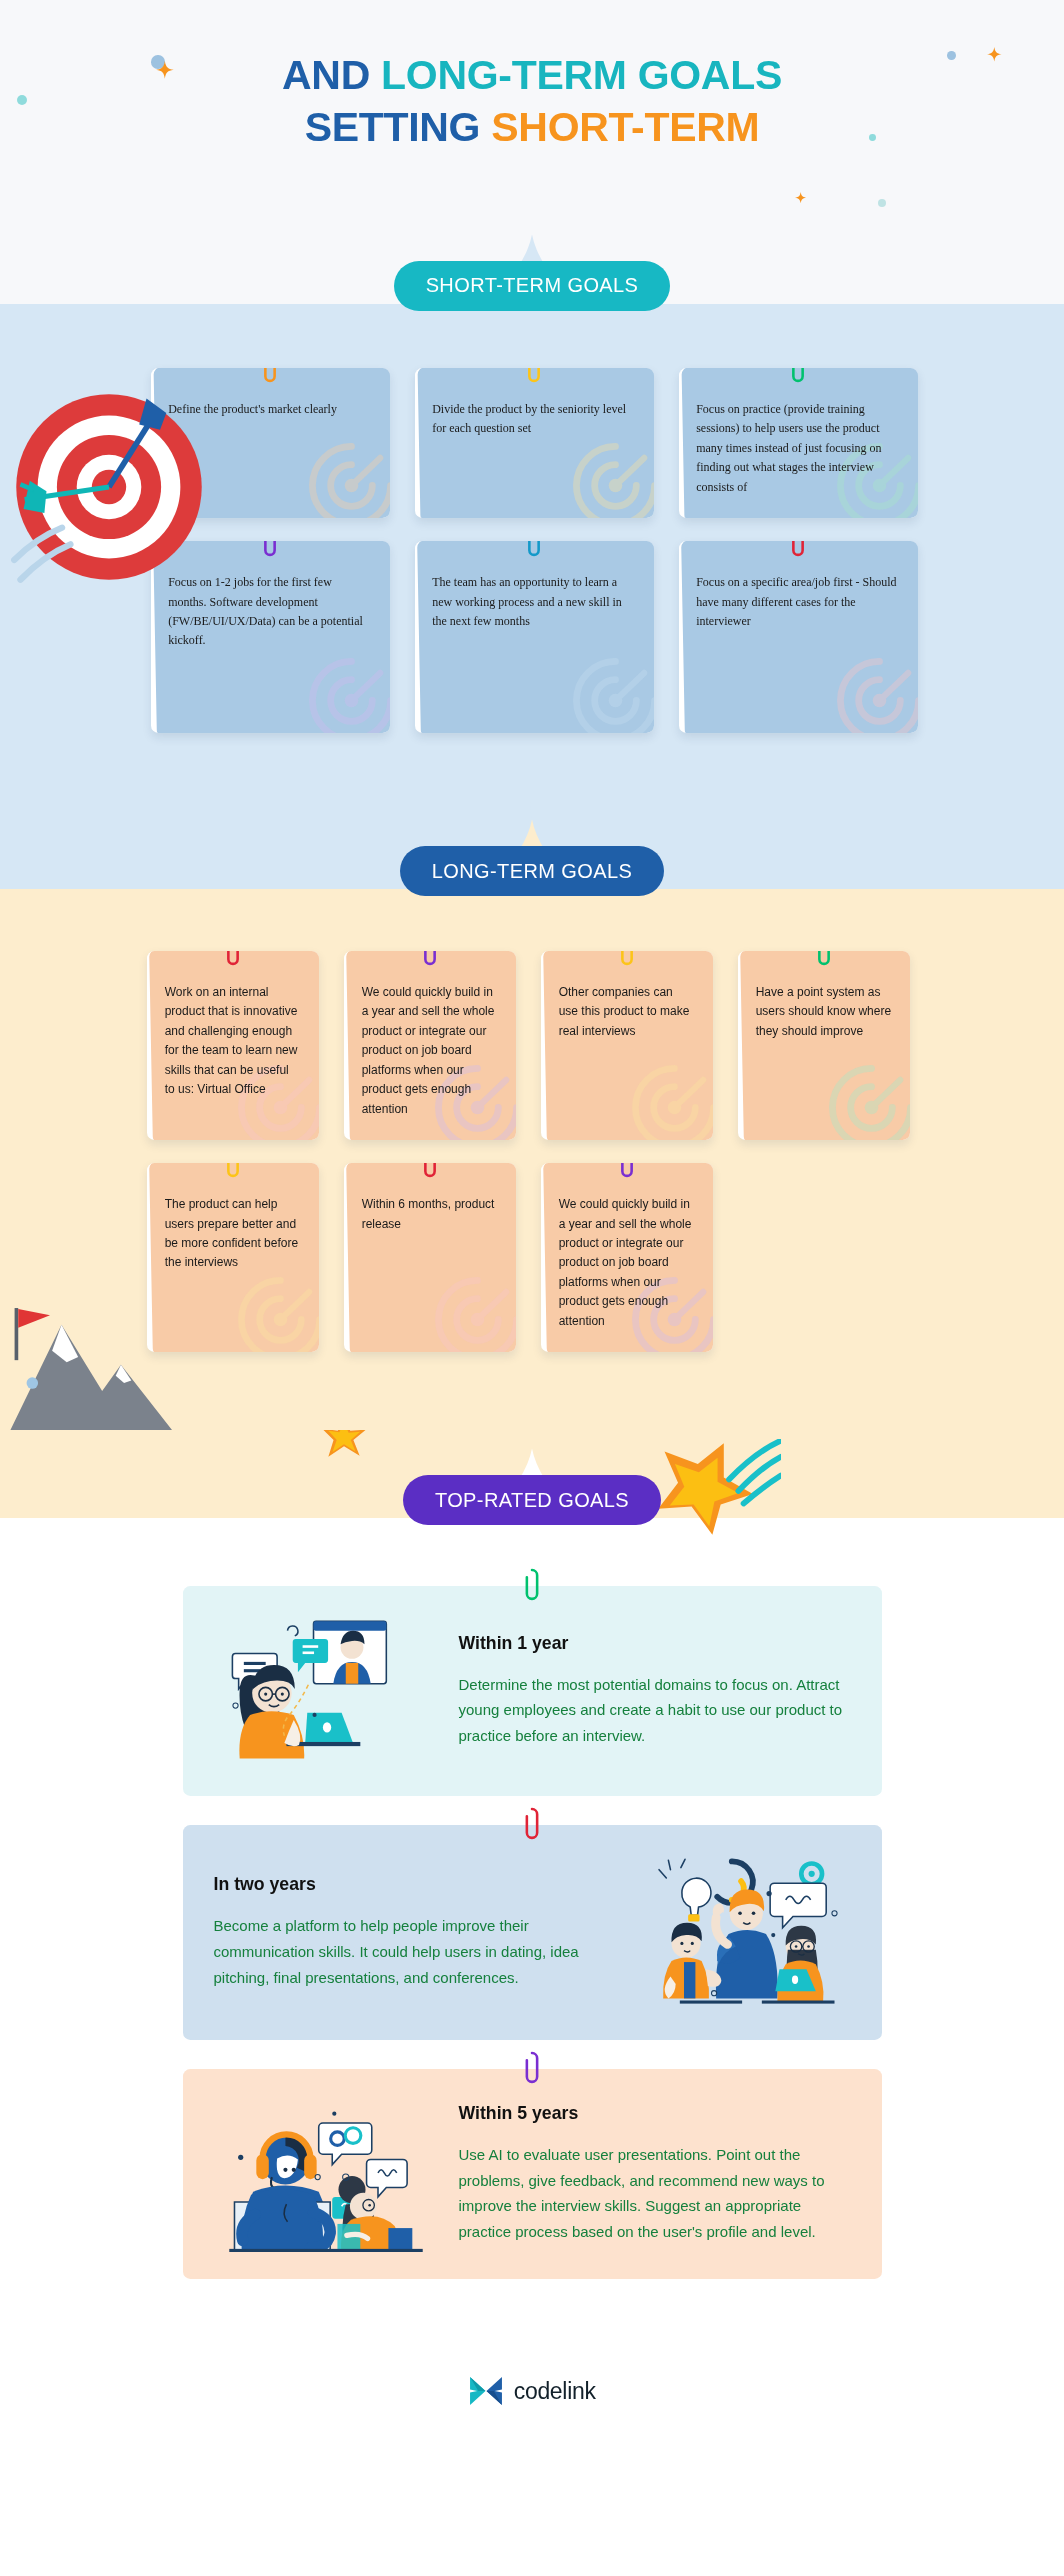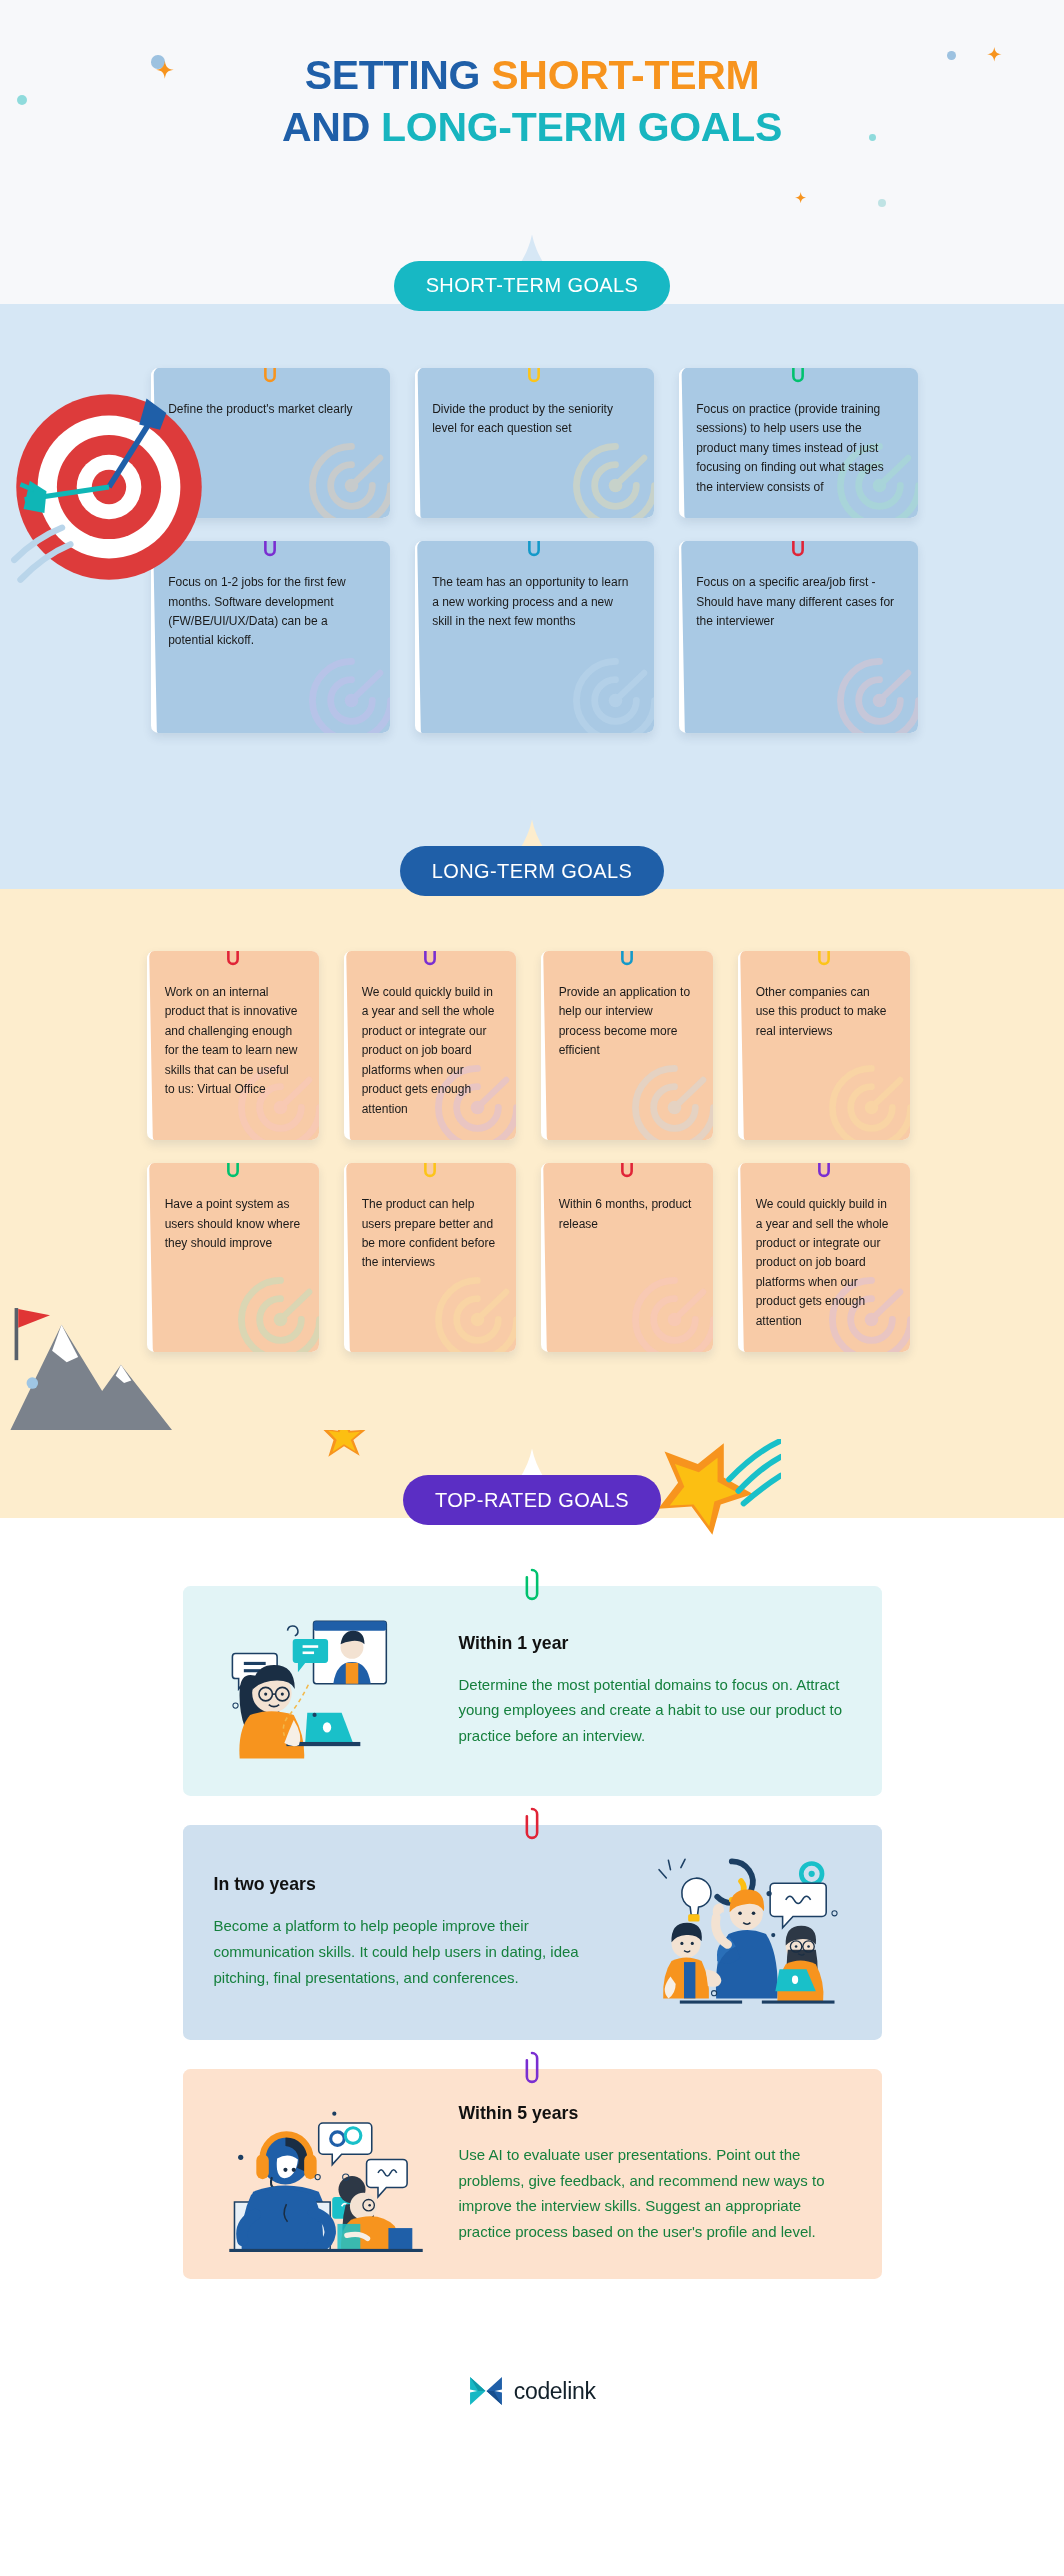--- a/index.html
+++ b/index.html
@@ -102,21 +102,21 @@
   .badge-navy   { background: #1f5fa8; }
   .badge-purple { background: #5b2ec4; }
 
   .cards-grid {
     display: grid;
     gap: 23px 25px;
     margin: 0 auto;
     position: relative;
     z-index: 4;
   }
-  .grid-3 { grid-template-columns: repeat(3, 239px); width: 763px; margin-top: 57px; }
+  .grid-3 { grid-template-columns: repeat(3, 239px); width: 763px; margin-top: 57px; font-family: Liberation Serif, serif; }
   .grid-4 { grid-template-columns: repeat(4, 172px); width: 770px; margin-top: 55px; }
 
   .card {
     position: relative;
     background: #ffffff;
     border-radius: 7.3px;
     padding: 32px 17.7px 21px 17.7px;
     min-height: 120px;
     box-shadow: 0 4.2px 9.4px rgba(20,50,90,0.10);
     overflow: hidden;
@@ -269,26 +269,26 @@
         </svg>
     </div>
     <div class="spark sp3">
       <svg width="11.4" height="11.4" viewBox="0 0 34 34">
           <path d="M17 0 C19 12 22 15 34 17 C22 19 19 22 17 34 C15 22 12 19 0 17 C12 15 15 12 17 0Z" fill="#f7941e"></path>
         </svg>
     </div>
 
     <div class="title-wrap">
       <div class="title-line">
+        <span class="w-navy">AND</span>
+        <span class="w-teal">LONG-TERM GOALS</span>
+      </div>
+      <div class="title-line">
         <span class="w-navy">SETTING</span>
         <span class="w-orange">SHORT-TERM</span>
-      </div>
-      <div class="title-line">
-        <span class="w-navy">AND</span>
-        <span class="w-teal">LONG-TERM GOALS</span>
       </div>
     </div>
   </div>
 
   <div class="short-section">
 
     <div class="target">
       <svg width="198" height="198" viewBox="0 0 380 380">
         <circle cx="190" cy="190" r="178" fill="#dd3b3b"></circle>
         <circle cx="190" cy="190" r="137" fill="#ffffff"></circle>
@@ -495,39 +495,20 @@
                 <path d="M95 20 a75 75 0 1 0 75 75"></path>
                 <path d="M95 55 a40 40 0 1 0 40 40"></path>
               </g>
               <circle cx="95" cy="95" r="13" fill="#cfbbf0"></circle>
               <path d="M95 95 L150 42" stroke="#cfbbf0" stroke-width="12" stroke-linecap="round"></path>
             </svg>
         </div>
         <div class="card-text">We could quickly build in a year and sell the whole product or integrate our product on job board platforms when our product gets enough attention</div>
       </div>
 
-      <div class="card tall-8">
-        <div class="card-back bk-peach"></div>
-        <div class="clip">
-          <svg width="15.6" height="32" viewBox="0 0 30 62">
-              <path d="M15 6 a9 9 0 0 1 9 9 v30 a9 9 0 0 1 -18 0 v-26" stroke="#1499c9" stroke-width="5" fill="none" stroke-linecap="round"></path>
-            </svg>
-        </div>
-        <div class="wm">
-          <svg width="99" height="99" viewBox="0 0 190 190">
-              <g fill="none" stroke="#c4ddef" stroke-width="13" stroke-linecap="round">
-                <path d="M95 20 a75 75 0 1 0 75 75"></path>
-                <path d="M95 55 a40 40 0 1 0 40 40"></path>
-              </g>
-              <circle cx="95" cy="95" r="13" fill="#c4ddef"></circle>
-              <path d="M95 95 L150 42" stroke="#c4ddef" stroke-width="12" stroke-linecap="round"></path>
-            </svg>
-        </div>
-        <div class="card-text">Provide an application to help our interview process become more efficient</div>
-      </div>
 
       <div class="card tall-8">
         <div class="card-back bk-peach"></div>
         <div class="clip">
           <svg width="15.6" height="32" viewBox="0 0 30 62">
               <path d="M15 6 a9 9 0 0 1 9 9 v30 a9 9 0 0 1 -18 0 v-26" stroke="#fcc419" stroke-width="5" fill="none" stroke-linecap="round"></path>
             </svg>
         </div>
         <div class="wm">
           <svg width="99" height="99" viewBox="0 0 190 190">

